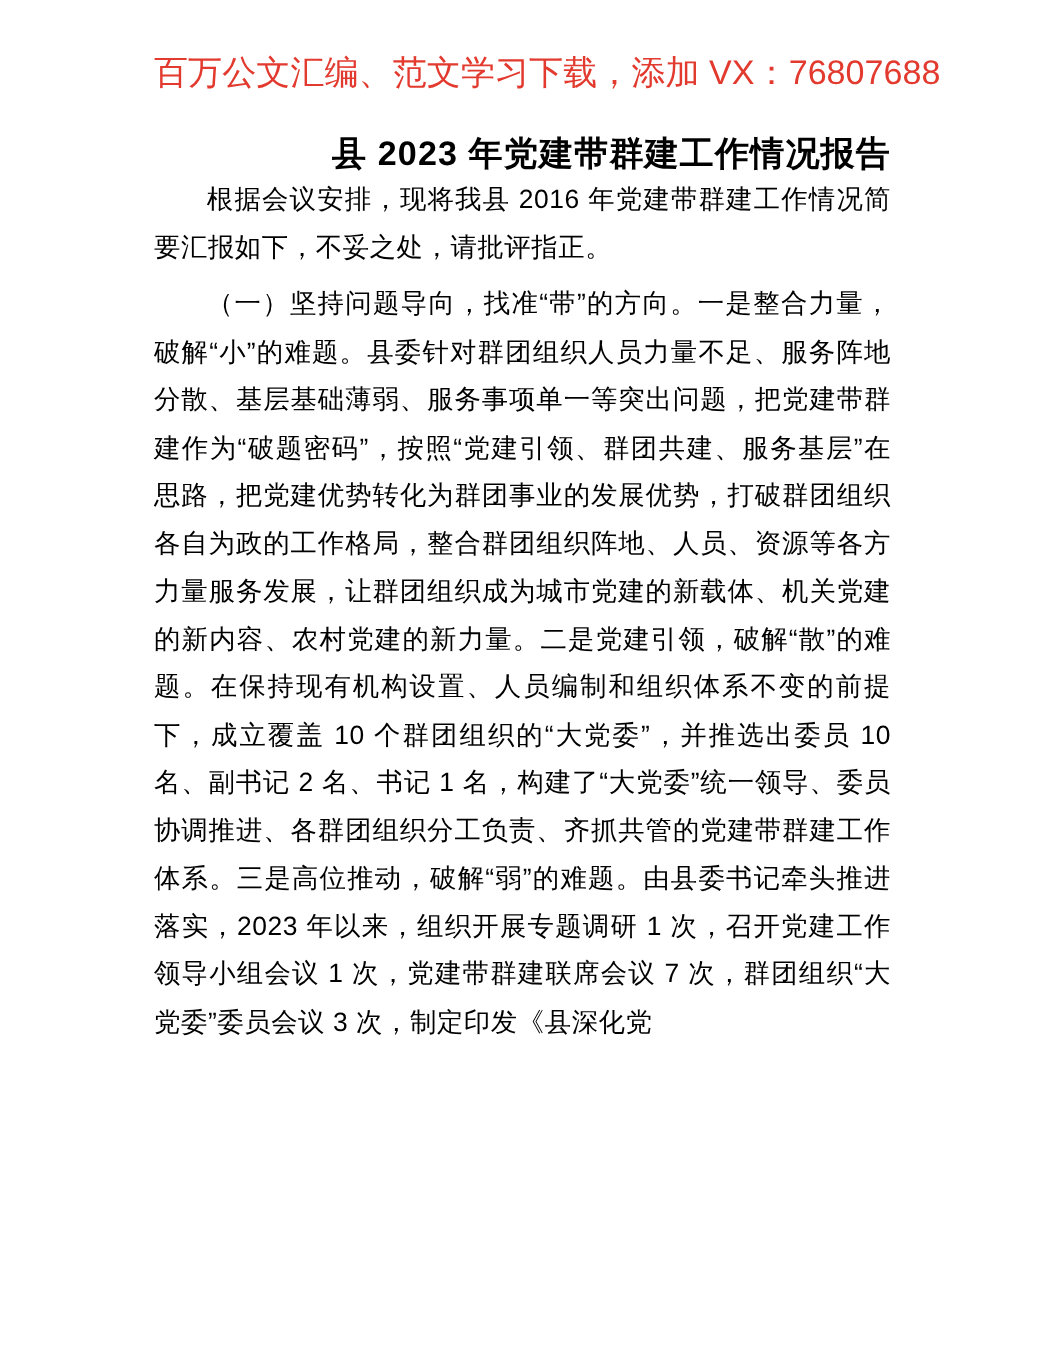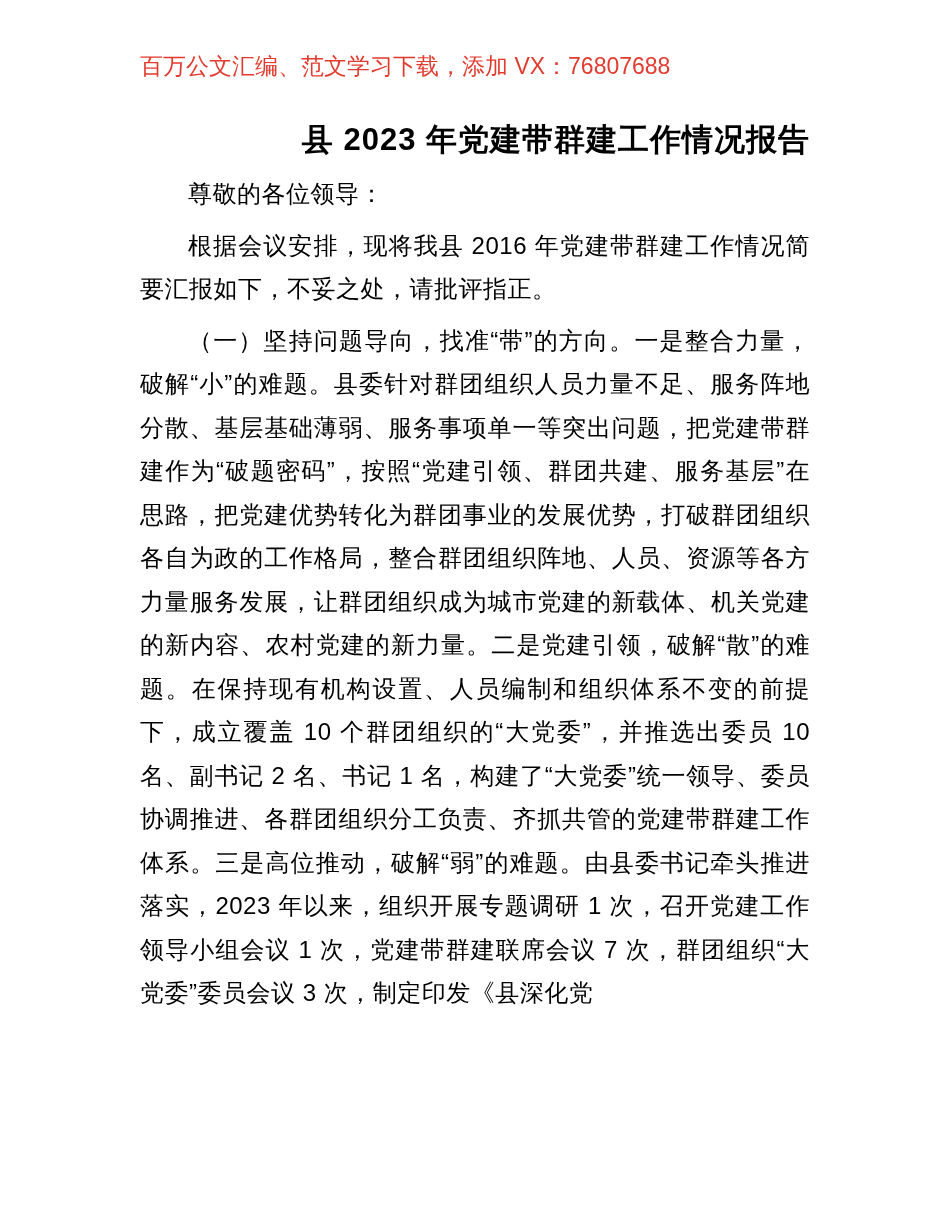--- a/index.html
+++ b/index.html
@@ -16,22 +16,22 @@
     box-sizing: border-box;
     width: 950px;
     height: 1230px;
     padding: 52px 140px 0 140px;
     background: #ffffff;
     font-family: "Liberation Sans", "DejaVu Sans", sans-serif;
     color: #000000;
   }
   .notice {
     color: #e23a2e;
-    text-align: left;
-    font-size: 23px;
+    text-align: right;
+    font-size: 31px;
     line-height: 28px;
     font-weight: normal;
     white-space: nowrap;
   }
   .doc-title {
     font-size: 31px;
     font-weight: bold;
     text-align: right;
     margin: 40px 0 0 0;
     line-height: 40px;
@@ -50,19 +50,18 @@
   }
 </style>
 </head>
 <body>
 
 <div class="page">
   <div class="notice">百万公文汇编、范文学习下载，添加 VX：76807688</div>
 
   <h1 class="doc-title">县 2023 年党建带群建工作情况报告</h1>
 
-  <p class="para first">尊敬的各位领导：</p>
 
   <p class="para">根据会议安排，现将我县 2016 年党建带群建工作情况简要汇报如下，不妥之处，请批评指正。</p>
 
 
   <p class="para">（一）坚持问题导向，找准“带”的方向。一是整合力量，破解“小”的难题。县委针对群团组织人员力量不足、服务阵地分散、基层基础薄弱、服务事项单一等突出问题，把党建带群建作为“破题密码”，按照“党建引领、群团共建、服务基层”在思路，把党建优势转化为群团事业的发展优势，打破群团组织各自为政的工作格局，整合群团组织阵地、人员、资源等各方力量服务发展，让群团组织成为城市党建的新载体、机关党建的新内容、农村党建的新力量。二是党建引领，破解“散”的难题。在保持现有机构设置、人员编制和组织体系不变的前提下，成立覆盖 10 个群团组织的“大党委”，并推选出委员 10 名、副书记 2 名、书记 1 名，构建了“大党委”统一领导、委员协调推进、各群团组织分工负责、齐抓共管的党建带群建工作体系。三是高位推动，破解“弱”的难题。由县委书记牵头推进落实，2023 年以来，组织开展专题调研 1 次，召开党建工作领导小组会议 1 次，党建带群建联席会议 7 次，群团组织“大党委”委员会议 3 次，制定印发《县深化党</p>
 </div>
 
 </body></html>

